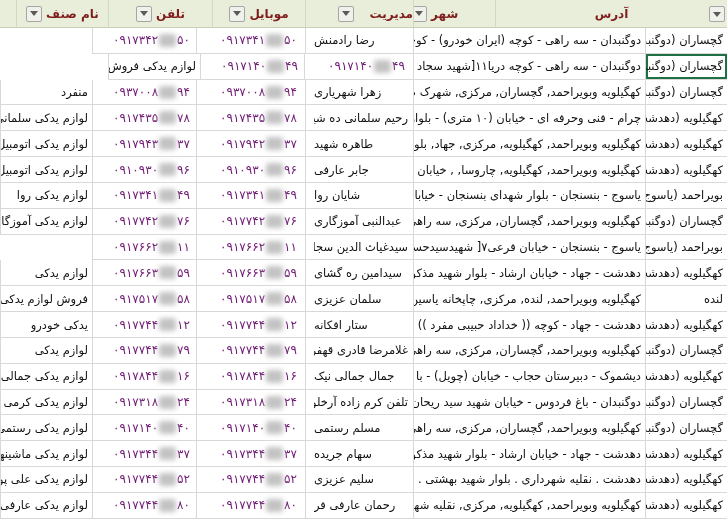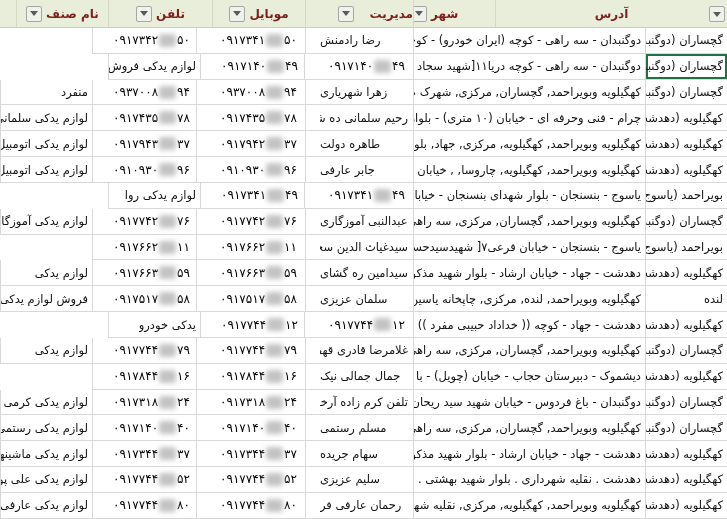--- a/index.html
+++ b/index.html
@@ -40,27 +40,27 @@
   }
   .dcell{
     box-sizing:border-box;height:100%;
     border-inline-end:1px solid #d8d8d8;border-bottom:1px solid #d8d8d8;
     font-size:11.5px;color:#111;
     white-space:nowrap;overflow:hidden;
     display:flex;align-items:center;
   }
   .c-city   {width:82px; padding-right:4px;}
   .c-address{width:232px;padding-right:4px;}
-  .c-manager{width:108px;padding-right:5px;justify-content:flex-end;padding-left:14px;}
+  .c-manager{width:108px;padding-right:5px;justify-content:flex-end;padding-left:8px;}
   .c-mobile {width:109px;justify-content:flex-start;padding-right:8px;}
   .c-phone  {width:104px;justify-content:flex-start;padding-right:6px;}
   .c-guild  {width:92px; padding-right:4px;}
   .h-city{width:82px;}.h-address{width:232px;}.h-manager{width:108px;}
   .h-mobile{width:93px;}.h-phone{width:104px;justify-content:center;}.h-guild{width:92px;}
-  .num{direction:ltr;unicode-bidi:isolate;display:inline-flex;align-items:center;font-size:12px;color:#000000;}
+  .num{direction:ltr;unicode-bidi:isolate;display:inline-flex;align-items:center;font-size:12px;color:#701a75;}
   .blurpatch{
     display:inline-block;width:17px;height:13px;margin:0 1px;
     background:#c3c3c3;border-radius:3px;filter:blur(2.6px);
   }
   .selected{box-shadow:inset 0 0 0 2px #1f7145;}
   .txt{overflow:hidden;white-space:nowrap;}
 </style>
 </head>
 <body>
 
@@ -213,21 +213,21 @@
         </div>
       </div>
       <div class="drow">
         <div class="dcell c-city">
           <span class="txt">کهگیلویه (دهدشت)</span>
         </div>
         <div class="dcell c-address">
           <span class="txt">کهگیلویه وبویراحمد, کهگیلویه, مرکزی, جهاد, بلوار</span>
         </div>
         <div class="dcell c-manager">
-          <span class="txt">طاهره دولت</span>
+          <span class="txt">طاهره شهید</span>
         </div>
         <div class="dcell c-mobile">
           <span class="num">
             <span>۰۹۱۷۹۴۲</span>
             <span class="blurpatch"></span>
             <span>۳۷</span>
           </span>
         </div>
         <div class="dcell c-phone">
           <span class="num">
@@ -268,20 +268,23 @@
           <span class="txt">لوازم یدکی اتومبیل</span>
         </div>
       </div>
       <div class="drow">
         <div class="dcell c-city">
           <span class="txt">بویراحمد (یاسوج)</span>
         </div>
         <div class="dcell c-address">
           <span class="txt">یاسوج - بنسنجان - بلوار شهدای بنسنجان - خیابان</span>
         </div>
+        <div class="dcell c-manager">
+          <span class="txt">شایان روا</span>
+        </div>
         <div class="dcell c-mobile">
           <span class="num">
             <span>۰۹۱۷۳۴۱</span>
             <span class="blurpatch"></span>
             <span>۴۹</span>
           </span>
         </div>
         <div class="dcell c-phone">
           <span class="num">
             <span>۰۹۱۷۳۴۱</span>
@@ -402,20 +405,23 @@
           <span class="txt">فروش لوازم یدکی</span>
         </div>
       </div>
       <div class="drow">
         <div class="dcell c-city">
           <span class="txt">کهگیلویه (دهدشت)</span>
         </div>
         <div class="dcell c-address">
           <span class="txt">دهدشت - جهاد - کوچه (( خداداد حبیبی مفرد ))</span>
         </div>
+        <div class="dcell c-manager">
+          <span class="txt">ستار افکانه</span>
+        </div>
         <div class="dcell c-mobile">
           <span class="num">
             <span>۰۹۱۷۷۴۴</span>
             <span class="blurpatch"></span>
             <span>۱۲</span>
           </span>
         </div>
         <div class="dcell c-phone">
           <span class="num">
             <span>۰۹۱۷۷۴۴</span>
@@ -471,20 +477,23 @@
             <span class="blurpatch"></span>
             <span>۱۶</span>
           </span>
         </div>
         <div class="dcell c-phone">
           <span class="num">
             <span>۰۹۱۷۸۴۴</span>
             <span class="blurpatch"></span>
             <span>۱۶</span>
           </span>
+        </div>
+        <div class="dcell c-guild">
+          <span class="txt">لوازم یدکی جمالی</span>
         </div>
       </div>
       <div class="drow">
         <div class="dcell c-city">
           <span class="txt">گچساران (دوگنبدان)</span>
         </div>
         <div class="dcell c-address">
           <span class="txt">دوگنبدان - باغ فردوس - خیابان شهید سید ریحان</span>
         </div>
         <div class="dcell c-manager">

